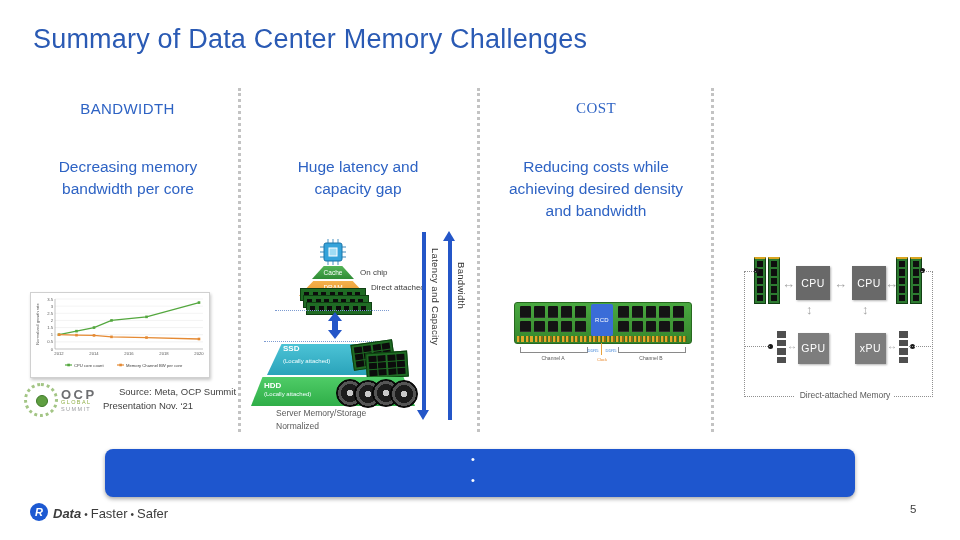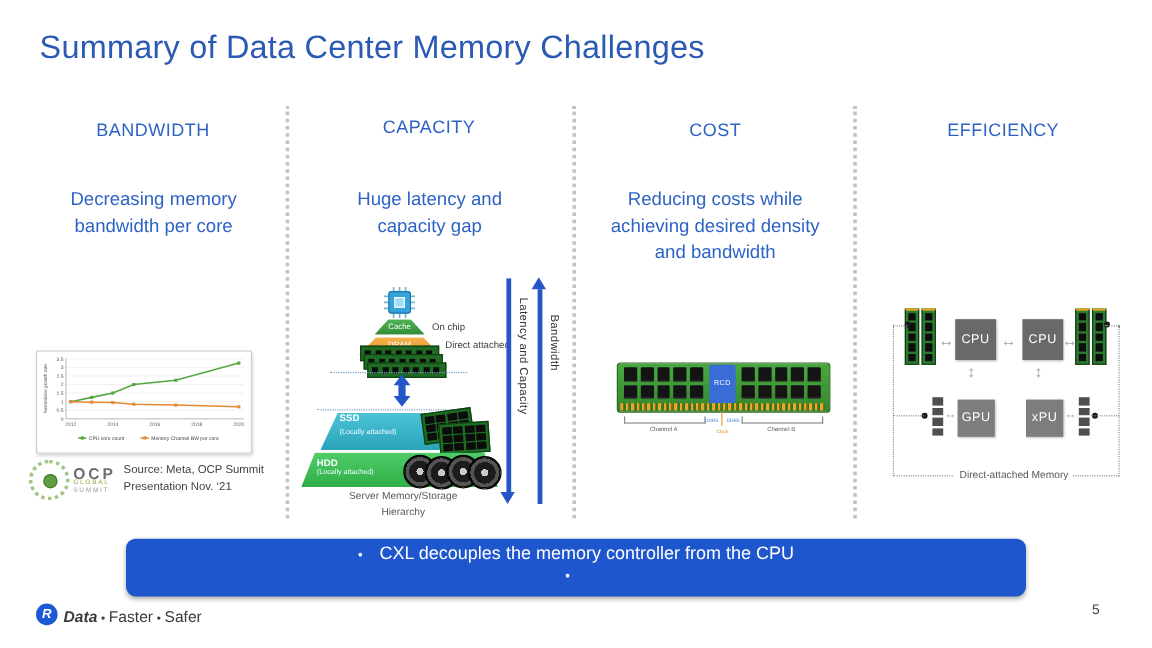--- a/index.html
+++ b/index.html
@@ -24,21 +24,21 @@
   .trap-ssd{left:267px;top:344px;width:132px;height:31px;background:linear-gradient(#4cc3d6,#2aa3ba);clip-path:polygon(11% 0,89% 0,100% 100%,0 100%);}
   .trap-hdd{left:251px;top:377px;width:164px;height:29px;background:linear-gradient(#4fcc67,#2fae48);clip-path:polygon(7% 0,93% 0,100% 100%,0 100%);}
   .pyr-lbl{font-size:8px;color:#404040;}
   .tier-name{font-size:8px;font-weight:700;color:#fff;}
   .tier-sub{font-size:6px;color:#f2fdff;}
   .dotline{border-top:1.5px dotted #7d9bd1;height:0;}
   .varrow-line{width:3.5px;background:#2456c8;}
   .tri-down{width:0;height:0;border-left:6.5px solid transparent;border-right:6.5px solid transparent;border-top:10px solid #2456c8;}
   .tri-up{width:0;height:0;border-left:6.5px solid transparent;border-right:6.5px solid transparent;border-bottom:10px solid #2456c8;}
   .vlabel{writing-mode:vertical-rl;font-size:9.5px;color:#333;letter-spacing:.3px;}
-  .cap-caption{font-size:8.5px;color:#595959;text-align:center;line-height:1.55;}
+  .cap-caption{font-size:8.5px;color:#595959;line-height:1.55;}
   .hstick{background:#1f6b24;border:1px solid #0f3f12;display:grid;grid-auto-flow:column;gap:2px;align-items:center;padding:1px 3px;}
   .hstick div{width:5px;height:5px;background:#0c0c0c;}
   .pcb-card{background:#1f6b24;border:1px solid #0c3f10;display:grid;grid-template-columns:repeat(4,1fr);gap:1.5px;padding:2px;}
   .pcb-card div{background:#0c0c0c;}
   .hdd-disk{width:26px;height:26px;border-radius:50%;background:radial-gradient(circle,#c9c9c9 0 3px,#1c1c1c 3px 9px,#555 9px 12px,#111 12px);border:1px solid #000;}
   
   .dimm-pcb{left:514px;top:302px;width:176px;height:40px;background:linear-gradient(#49a940,#35862c);border:1px solid #27691f;border-radius:3px;}
   .pin-strip{left:517px;top:336px;width:170px;height:6px;background:repeating-linear-gradient(90deg,#e2ab29 0 2px,#8a6a14 2px 3px,#2e7a26 3px 4.5px);}
   .chip-grid{display:grid;grid-template-columns:repeat(5,1fr);gap:3px;}
   .chip-grid div{background:#141414;border-radius:1px;box-shadow:inset 0 -1px 0 #2e2e2e;}
@@ -75,23 +75,21 @@
 
 <div class="slide">
 
   <div class="abs title">Summary of Data Center Memory Challenges</div>
 
   <div class="abs divider" style="left:238px;"></div>
   <div class="abs divider" style="left:477px;"></div>
   <div class="abs divider" style="left:711px;"></div>
 
   <div class="abs col-header" style="left:25px;top:100px;width:205px;">BANDWIDTH</div>
-  <div class="abs col-header" style="left:250px;top:98px;width:215px;">CAPACITY</div>
-  <div class="abs col-header" style="left:486px;top:100px;width:220px;">COST</div>
-  <div class="abs col-header" style="left:722px;top:100px;width:228px;">EFFICIENCY</div>
+  <div class="abs col-header" style="left:486px;top:100px;width:220px;font-family:Liberation Serif, serif;">COST</div>
 
   <div class="abs col-desc" style="left:33px;top:156px;width:190px;">Decreasing memory bandwidth per core</div>
   <div class="abs col-desc" style="left:268px;top:156px;width:180px;">Huge latency and capacity gap</div>
   <div class="abs col-desc" style="left:496px;top:156px;width:200px;">Reducing costs while achieving desired density and bandwidth</div>
 
   <div class="abs chart-box">
     <svg id="bw-chart" width="178" height="84" viewBox="0 0 178 84">
         <text x="22" y="57.6" font-size="4.2" fill="#595959" text-anchor="end">0</text>
         <line x1="24" y1="48.85714285714286" x2="172" y2="48.85714285714286" stroke="#e7e7e7" stroke-width="0.5"></line>
         <text x="22" y="50.45714285714286" font-size="4.2" fill="#595959" text-anchor="end">0.5</text>
@@ -136,21 +134,21 @@
         <rect x="88.3" y="70.7" width="2.6" height="2.6" fill="#e58a33"></rect>
         <text x="95" y="73.5" font-size="4.2" fill="#404040">Memory Channel BW per core</text>
       </svg>
   </div>
   <div class="abs ocp-logo">
     <div class="abs ocp-core"></div>
   </div>
   <div class="abs ocp-line1">OCP</div>
   <div class="abs ocp-line2">GLOBAL</div>
   <div class="abs ocp-line3">SUMMIT</div>
-  <div class="abs src" style="left:103px;top:386px;">Source: Meta, OCP Summit</div>
+  <div class="abs src" style="left:119px;top:386px;">Source: Meta, OCP Summit</div>
   <div class="abs src" style="left:103px;top:400px;text-align:center;">Presentation Nov. ‘21</div>
 
   <svg class="abs" style="left:320px;top:239px;" width="26" height="26" viewBox="0 0 26 26">
     <g stroke="#7fb3d4" stroke-width="1.4">
       <path d="M8 0v4M13 0v4M18 0v4M8 22v4M13 22v4M18 22v4M0 8h4M0 13h4M0 18h4M22 8h4M22 13h4M22 18h4"></path>
     </g>
     <rect x="4" y="4" width="18" height="18" rx="2" fill="#35a3da" stroke="#1b74a8"></rect>
     <rect x="9" y="9" width="8" height="8" fill="#9fdcf4" stroke="#ffffff"></rect>
   </svg>
   <div class="abs trap trap-cache">Cache</div>
@@ -230,21 +228,21 @@
   <div class="abs tier-name" style="left:264px;top:381px;">HDD</div>
   <div class="abs tier-sub" style="left:264px;top:391px;">(Locally attached)</div>
   <div id="hdd-disks">
       <div class="hdd-disk abs" style="left:336px;top:379px;z-index:1;"></div>
       <div class="hdd-disk abs" style="left:354px;top:380px;z-index:2;"></div>
       <div class="hdd-disk abs" style="left:372px;top:379px;z-index:3;"></div>
       <div class="hdd-disk abs" style="left:390px;top:380px;z-index:4;"></div>
     </div>
   <div class="abs cap-caption" style="left:276px;top:407px;width:120px;">
     <div>Server  Memory/Storage</div>
-    <div>Hierarchy</div>
+    <div>Normalized</div>
   </div>
 
   <div class="abs varrow-line" style="left:422px;top:232px;height:179px;"></div>
   <div class="abs tri-down" style="left:417px;top:410px;"></div>
   <div class="abs vlabel" style="left:430px;top:248px;height:165px;">Latency and Capacity</div>
   <div class="abs tri-up" style="left:443px;top:231px;"></div>
   <div class="abs varrow-line" style="left:448px;top:241px;height:179px;"></div>
   <div class="abs vlabel" style="left:456px;top:262px;height:140px;">Bandwidth</div>
 
   <div class="abs dimm-pcb"></div>
@@ -346,21 +344,20 @@
   <div class="abs dotted-h" style="left:921px;top:271px;width:12px;"></div>
   <div class="abs dotted-h" style="left:744px;top:346px;width:26px;"></div>
   <div class="abs dotted-h" style="left:909px;top:346px;width:24px;"></div>
   <div class="abs dotted-h" style="left:744px;top:396px;width:50px;"></div>
   <div class="abs dotted-h" style="left:894px;top:396px;width:39px;"></div>
   <div class="abs eff-caption" style="left:794px;top:390px;width:102px;">Direct-attached Memory</div>
 
   <div class="abs banner">
     <div class="abs banner-line" style="top:4px;">
       <span class="bullet">•</span>
-      <span>CXL decouples the memory controller from the CPU</span>
     </div>
     <div class="abs banner-line" style="top:25px;">
       <span class="bullet">•</span>
     </div>
   </div>
 
   <div class="abs brand-logo">R</div>
   <div class="abs brand-text">
     <span class="b">Data</span><span class="sep">•</span><span>Faster</span><span class="sep">•</span><span>Safer</span>
   </div>

